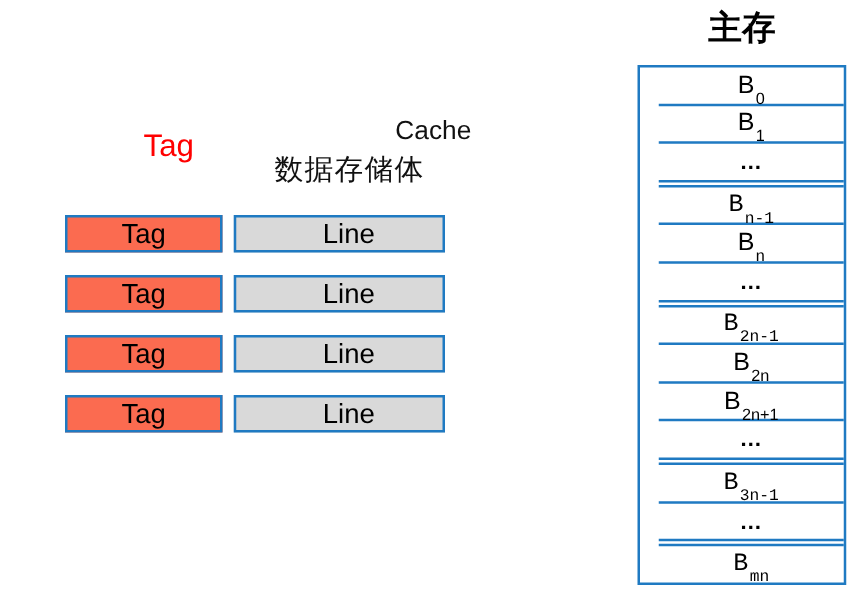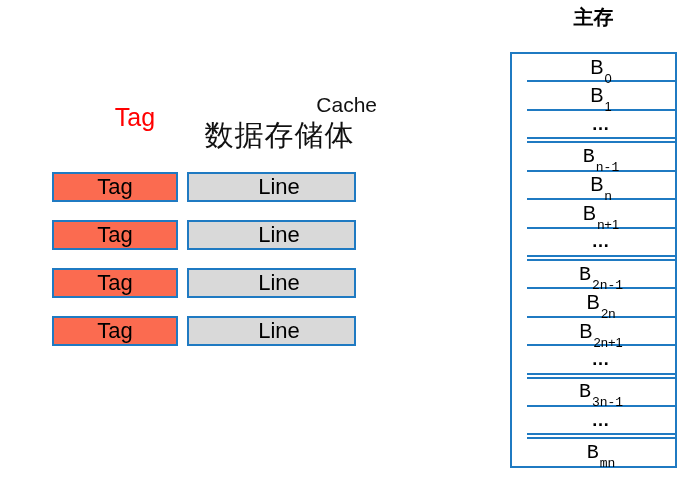--- a/index.html
+++ b/index.html
@@ -22,39 +22,39 @@
   
   .tag-heading {
     position: absolute; left: 90px; top: 103px; width: 90px;
     text-align: center; font-size: 25px; color: var(--heading-red);
   }
   .cache-heading {
     position: absolute; left: 182px; top: 90px; width: 195px;
     text-align: center; line-height: 30px;
   }
   .cache-heading .l1 { font-size: 21px; display: block; text-align: right; }
-  .cache-heading .l2 { font-size: 29px; display: block; letter-spacing: 1px; }
+  .cache-heading .l2 { font-size: 23px; display: block; letter-spacing: 1px; }
 
   .cache-rows {
     position: absolute; left: 52px; top: 172px;
     display: flex; flex-direction: column; gap: 18px;
   }
   .cache-row { display: flex; gap: 9px; }
   .tag-box, .line-box {
     height: 30px; border: 2px solid var(--border-blue);
     display: flex; align-items: center; justify-content: center;
     font-size: 22px; color: #000;
   }
   .tag-box  { width: 126px; background: var(--tag-fill); }
   .line-box { width: 169px; background: var(--line-fill); padding-left: 15px; }
 
   
   .memory-title {
     position: absolute; left: 510px; top: 4px; width: 167px;
-    text-align: center; font-size: 20px; font-weight: bold; color: #000;
+    text-align: center; font-size: 27px; font-weight: bold; color: #000;
   }
   .memory-table {
     position: absolute; left: 510px; top: 52px;
     width: 167px; height: 416px;
     border: 2px solid var(--border-blue);
     background: #fff;
     display: flex; flex-direction: column; padding-left: 15px;
   }
   .mem-row {
     flex: 1; display: flex; align-items: center; justify-content: center;
@@ -111,23 +111,20 @@
       </div>
       <div class="mem-row dots">
         <span>…</span>
       </div>
       <div class="mem-row group-start">
         <span>B<sub>n-1</sub></span>
       </div>
       <div class="mem-row">
         <span>B<sub>n</sub></span>
       </div>
-      <div class="mem-row">
-        <span>B<sub>n+1</sub></span>
-      </div>
       <div class="mem-row dots">
         <span>…</span>
       </div>
       <div class="mem-row group-start">
         <span>B<sub>2n-1</sub></span>
       </div>
       <div class="mem-row">
         <span>B<sub>2n</sub></span>
       </div>
       <div class="mem-row">

